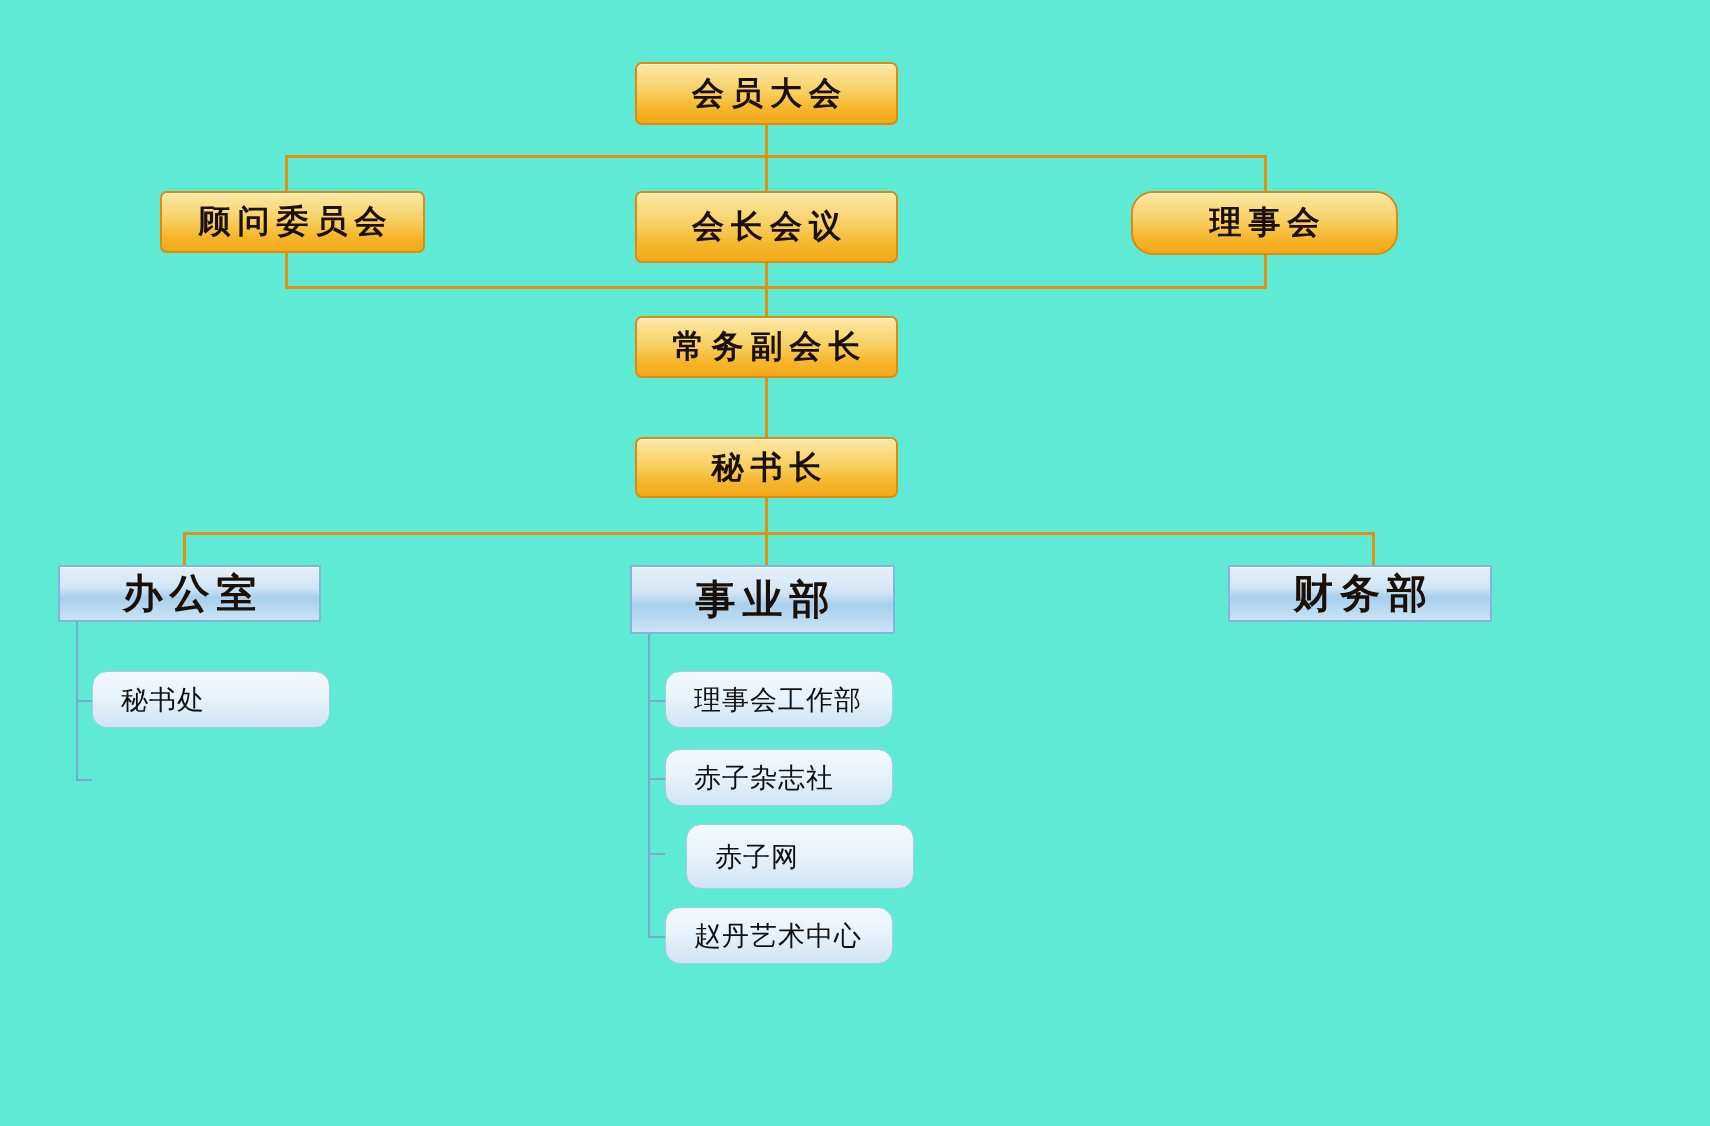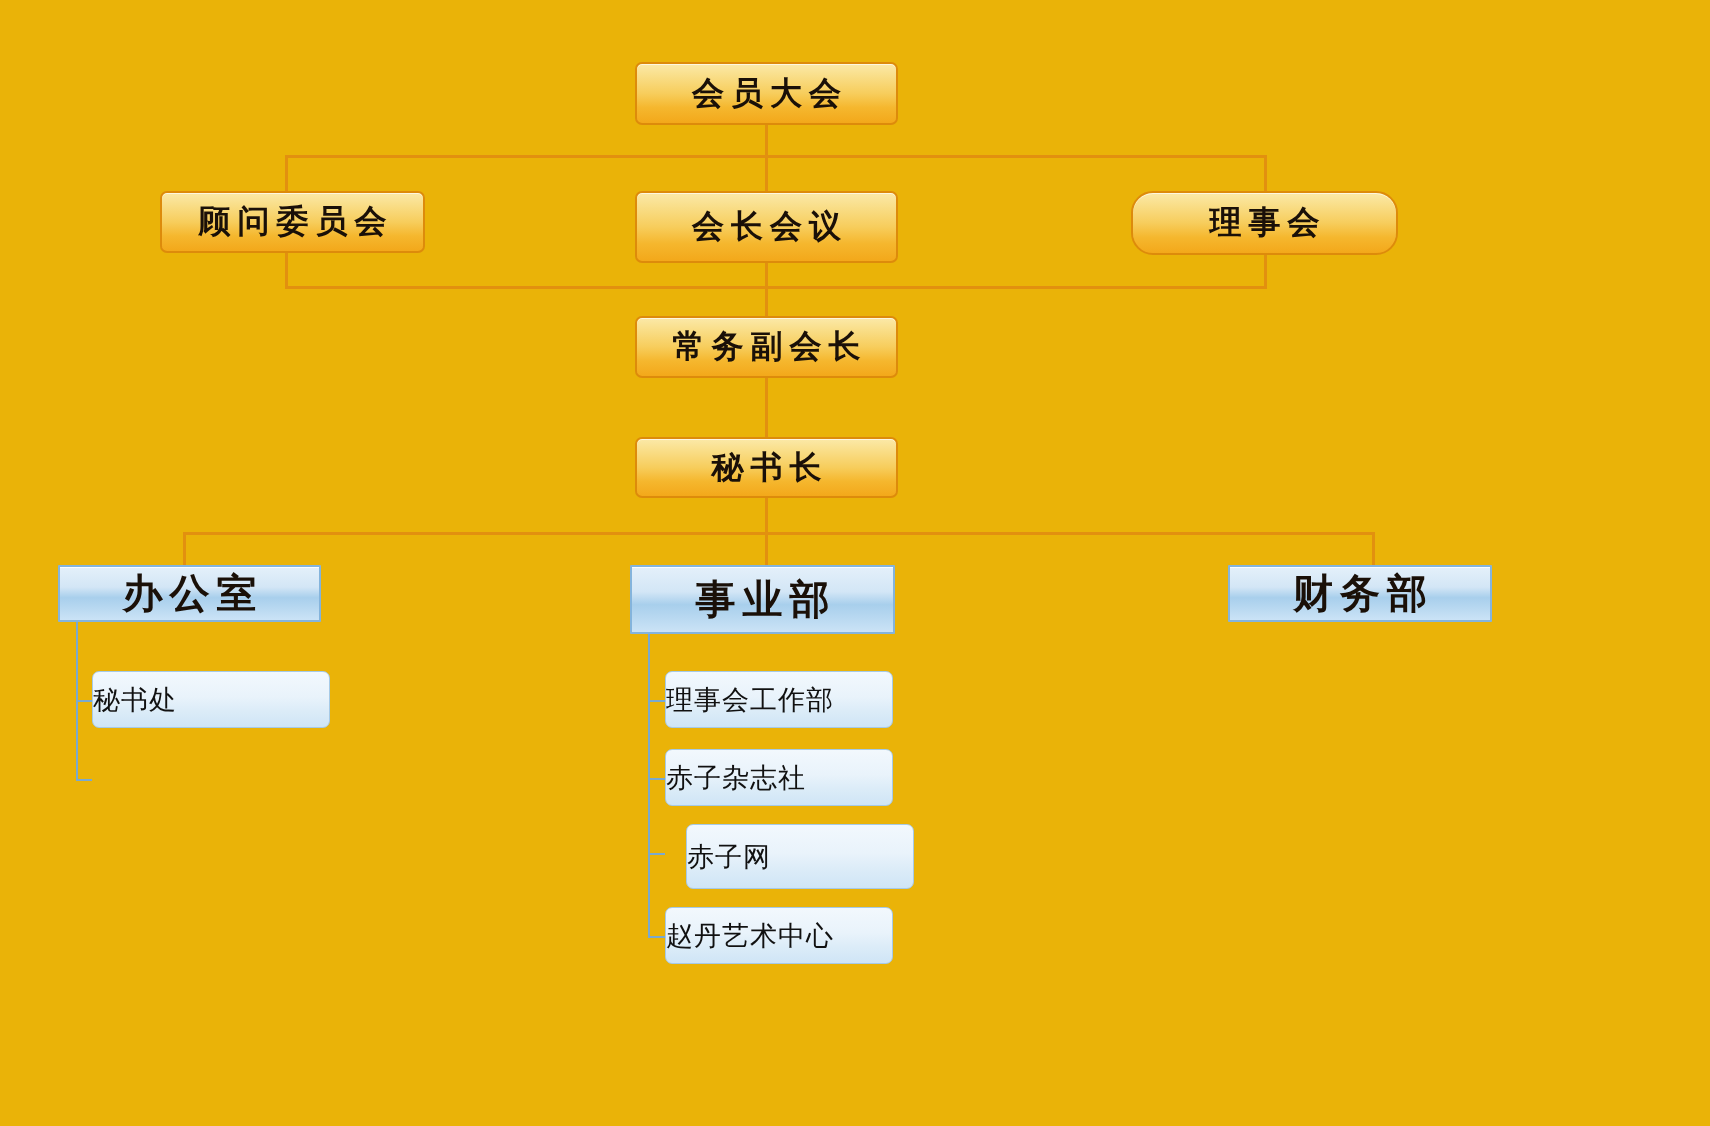--- a/index.html
+++ b/index.html
@@ -8,21 +8,21 @@
     padding: 0;
     background: #ffffff;
   }
   body {
     font-family: "Liberation Serif", "DejaVu Serif", serif;
   }
   #chart-root {
     position: relative;
     width: 1710px;
     height: 1126px;
-    background: #eab308;
+    background: #5eead4;
     overflow: hidden;
   }
 
   
   .node {
     position: absolute;
     box-sizing: border-box;
     display: flex;
     align-items: center;
     justify-content: center;
@@ -69,28 +69,28 @@
   }
 
   
   .node.leaf {
     background: linear-gradient(to bottom,
         #f2f8fd 0%,
         #e9f3fb 45%,
         #dcecf8 70%,
         #cfe5f6 100%);
     border: 1px solid #a6cae7;
-    border-radius: 7px;
+    border-radius: 15px;
     color: #111111;
     font-weight: normal;
     letter-spacing: 1px;
     font-size: 27px;
     font-family: "Liberation Sans", "DejaVu Sans", sans-serif;
     justify-content: flex-start;
-    padding-left: 0;
+    padding-left: 28px;
   }
 
   
   .conn {
     position: absolute;
     background: #e2900f;
   }
   .conn.v { width: 3px; }
   .conn.h { height: 3px; }
 

